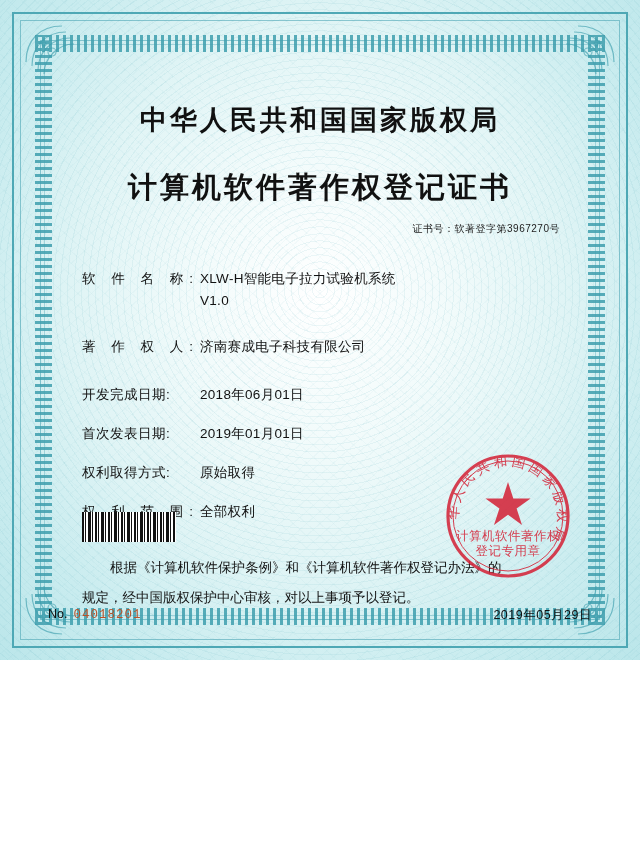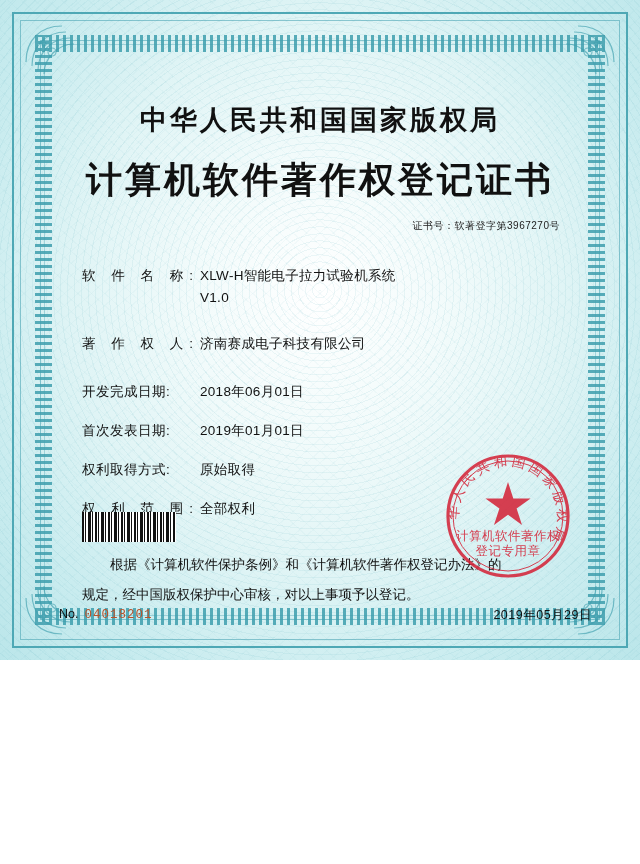--- a/index.html
+++ b/index.html
@@ -108,25 +108,25 @@
     font-family: "Liberation Serif", serif;
     font-size: 27px;
     font-weight: bold;
     letter-spacing: 3px;
     color: #111;
     margin-top: 46px;
   }
   .title-sub {
     text-align: center;
     font-family: "Liberation Serif", serif;
-    font-size: 36px;
+    font-size: 29px;
     font-weight: bold;
     letter-spacing: 3px;
     color: #111;
-    margin-top: 18px;
+    margin-top: 30px;
   }
 
   .cert-no {
     text-align: right;
     font-size: 10px;
     color: #222;
     margin-top: 14px;
     padding-right: 24px;
     letter-spacing: 0.5px;
   }
@@ -189,21 +189,21 @@
     position: absolute;
     right: 66px;
     bottom: 78px;
     width: 132px;
     height: 132px;
   }
   .seal svg { display: block; }
 
   .footer {
     position: absolute;
-    left: 11px;
+    left: 0;
     right: 0;
     bottom: 36px;
     display: flex;
     justify-content: space-between;
     padding: 0 48px 0 48px;
     font-size: 12.5px;
     color: #111;
   }
   .footer .no-label { color: #111; margin-right: 6px; }
   .footer .no-value { color: #b8522a; font-family: "Liberation Mono", monospace; letter-spacing: 1px; }

